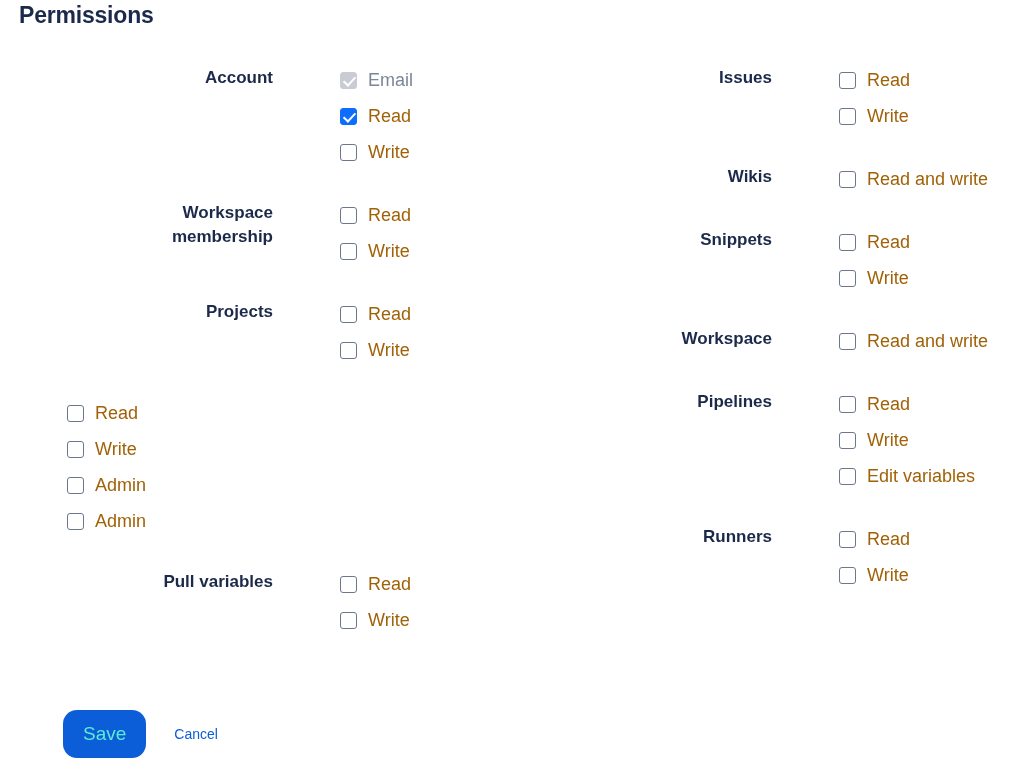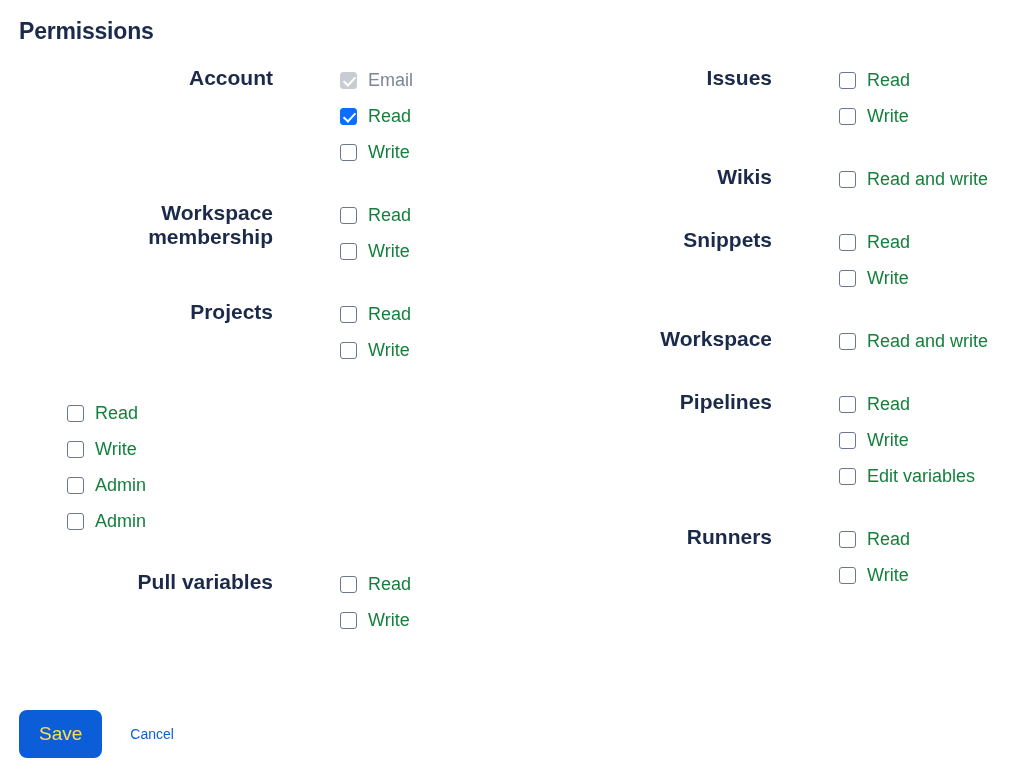--- a/index.html
+++ b/index.html
@@ -14,21 +14,21 @@
     height: 784px;
     font-family: "Liberation Sans", sans-serif;
     color: #172B4D;
     overflow: hidden;
     position: relative;
   }
 
   .page-title {
     position: absolute;
     left: 19px;
-    top: 17px;
+    top: 1px;
     font-size: 23px;
     font-weight: bold;
     color: #1B2A4A;
     letter-spacing: -0.2px;
     line-height: 28px;
   }
 
   .perm-columns {
     position: absolute;
     left: 0;
@@ -44,21 +44,21 @@
   .perm-col.right { left: 500px; width: 513px; }
 
   .perm-group {
     display: flex;
     align-items: flex-start;
     margin-bottom: 27px;
   }
   .perm-col.left  .perm-group { padding-left: 0px; }
 
   .group-label {
-    font-size: 21px;
+    font-size: 17px;
     font-weight: bold;
     color: #1B2A4A;
     text-align: right;
     line-height: 24px;
     padding-top: 4px;
     flex: 0 0 auto;
     white-space: pre-line;
   }
   .perm-col.left .group-label  { width: 273px; }
   .perm-col.right .group-label { width: 272px; }
@@ -104,46 +104,47 @@
     top: 1px;
     width: 5px;
     height: 10px;
     border: solid #ffffff;
     border-width: 0 2.2px 2.2px 0;
     transform: rotate(43deg);
   }
 
   .option-label {
     font-size: 18px;
-    color: #15803d;
+    color: #a16207;
     padding-left: 11px;
     line-height: 22px;
     white-space: nowrap;
     cursor: pointer;
   }
   .option-label.muted { color: #7A8699; }
 
   .form-actions {
     position: absolute;
     left: 19px;
     top: 710px;
     display: flex;
     align-items: center;
   }
 
   .btn-save {
     background: #0B5ED7;
-    color: #fde047;
+    color: #5eead4;
     border: none;
-    border-radius: 8px;
+    border-radius: 14px;
     font-family: "Liberation Sans", sans-serif;
     font-size: 19px;
     line-height: 22px;
     padding: 13px 20px;
     cursor: pointer;
+    margin-left: 44px;
   }
 
   .btn-cancel {
     color: #0B5ED7;
     font-size: 14px;
     line-height: 22px;
     margin-left: 28px;
     text-decoration: none;
     cursor: pointer;
   }

